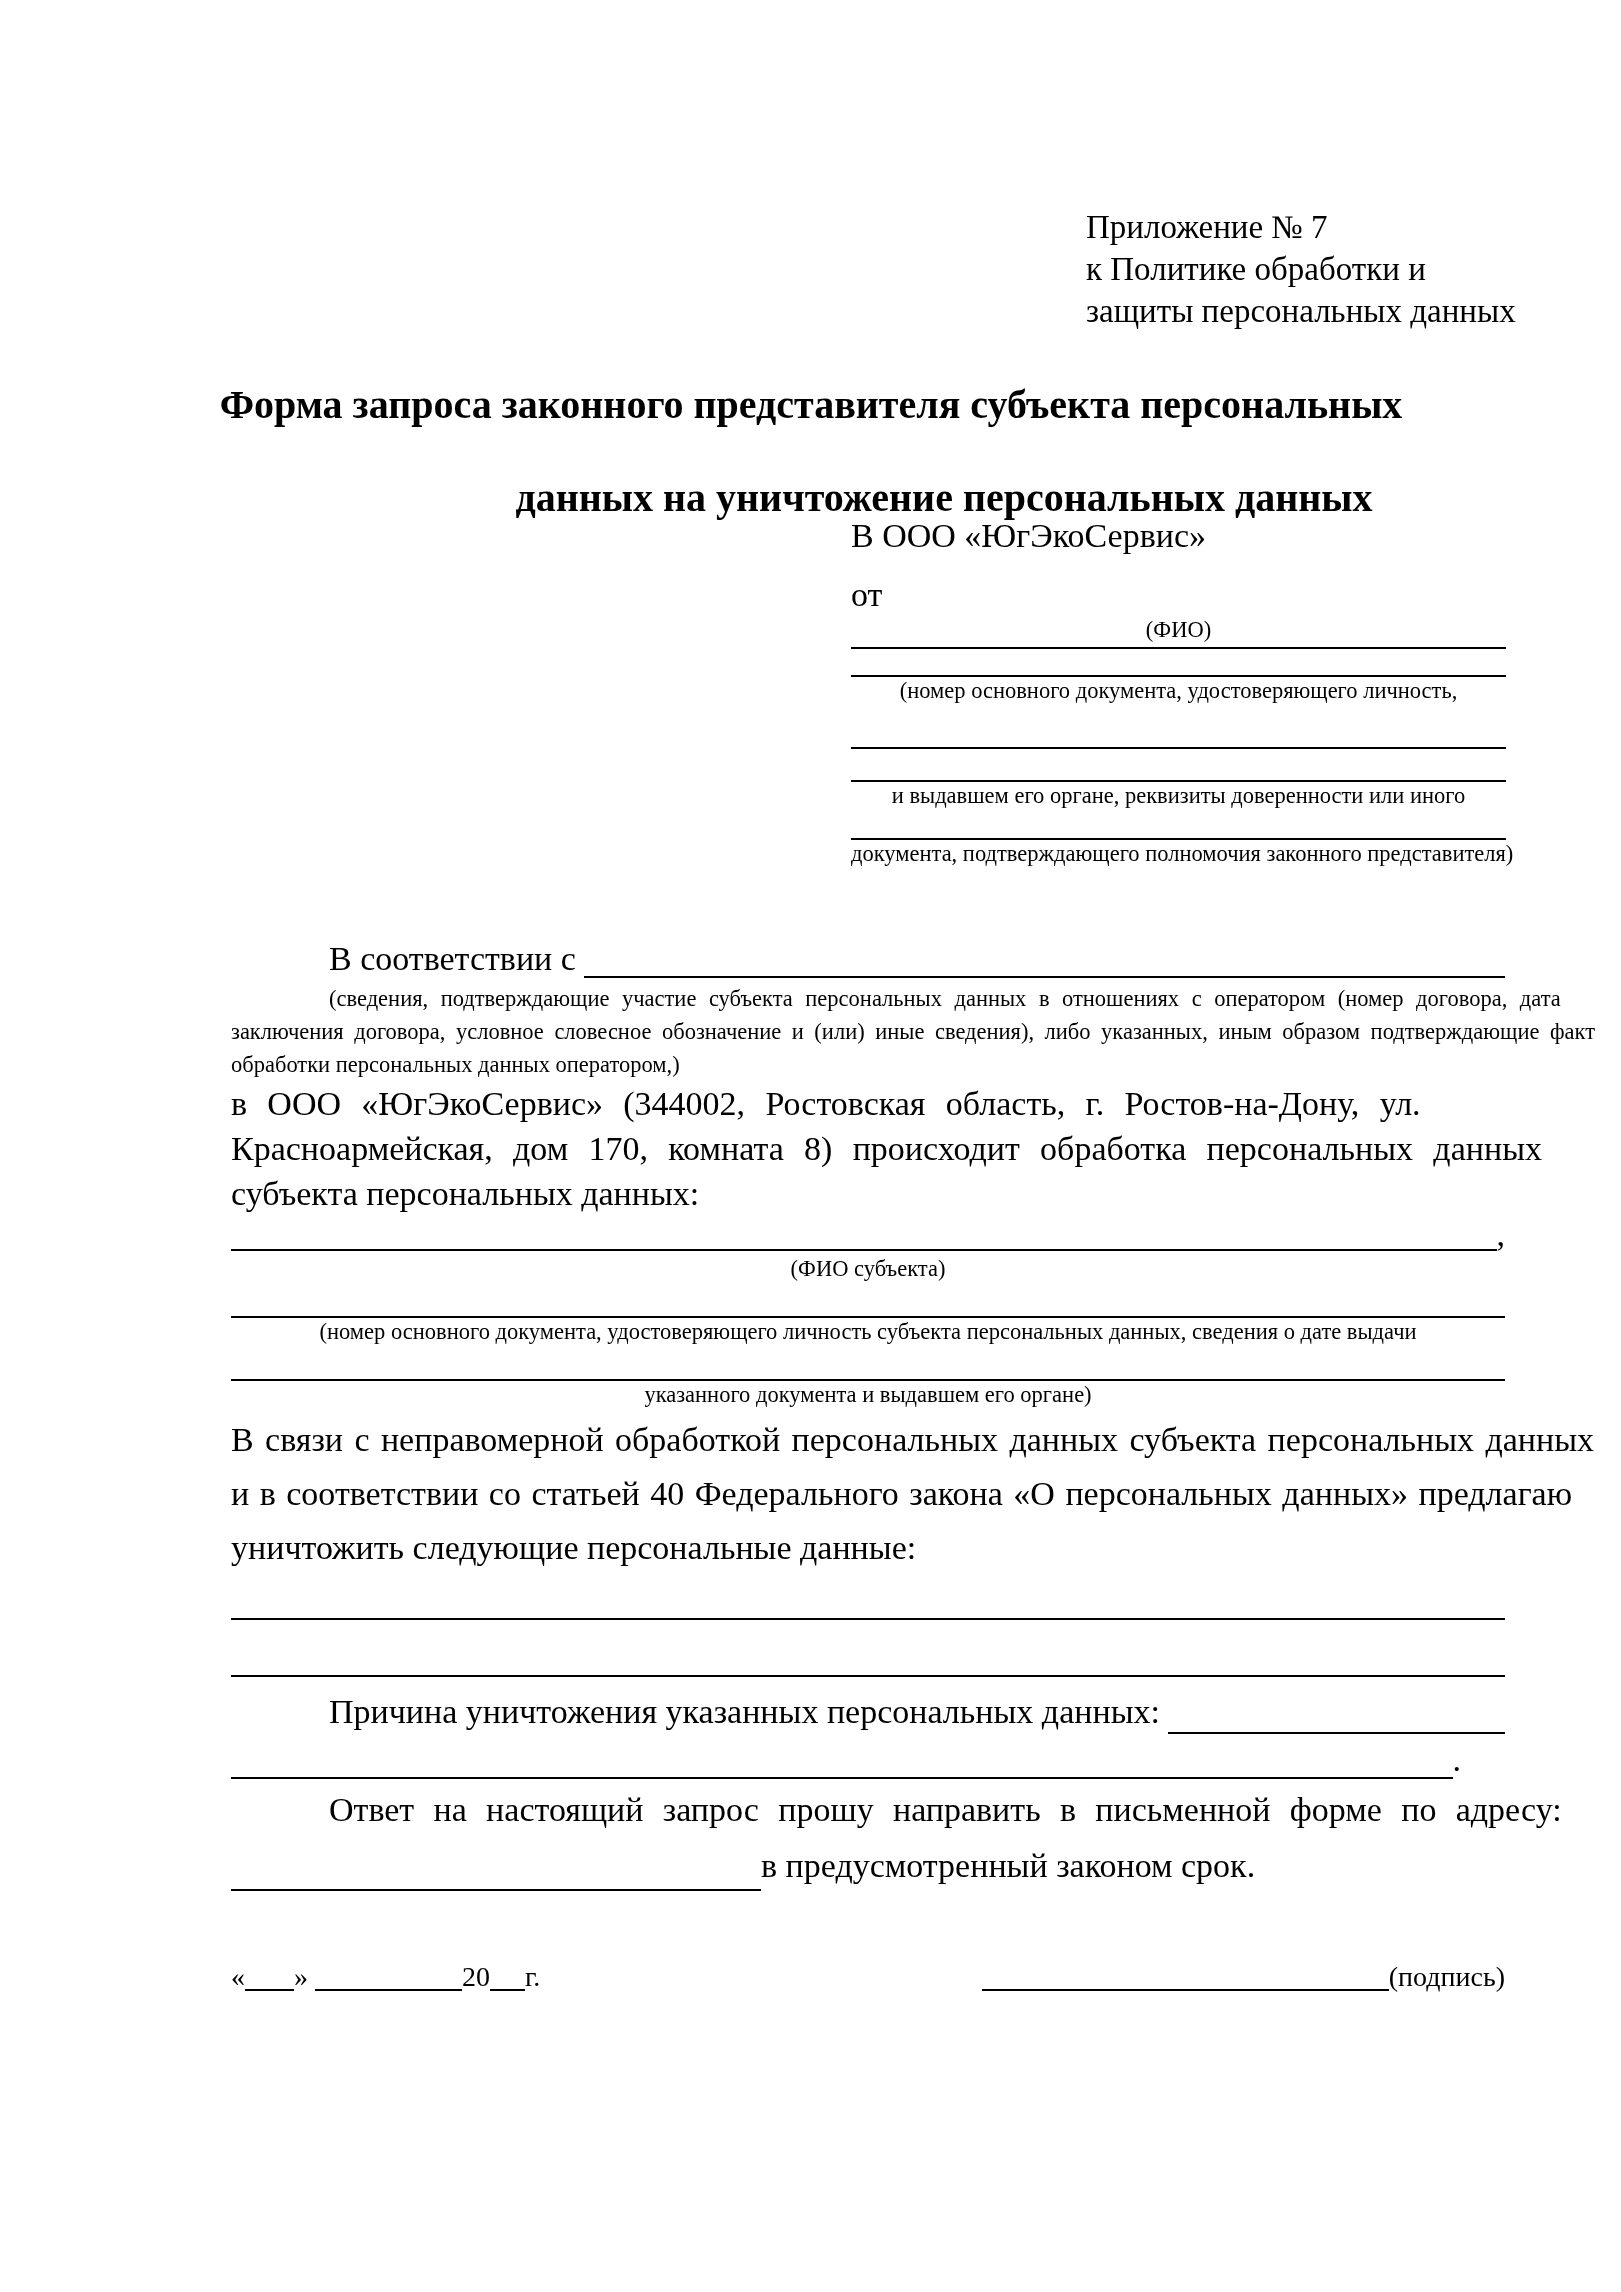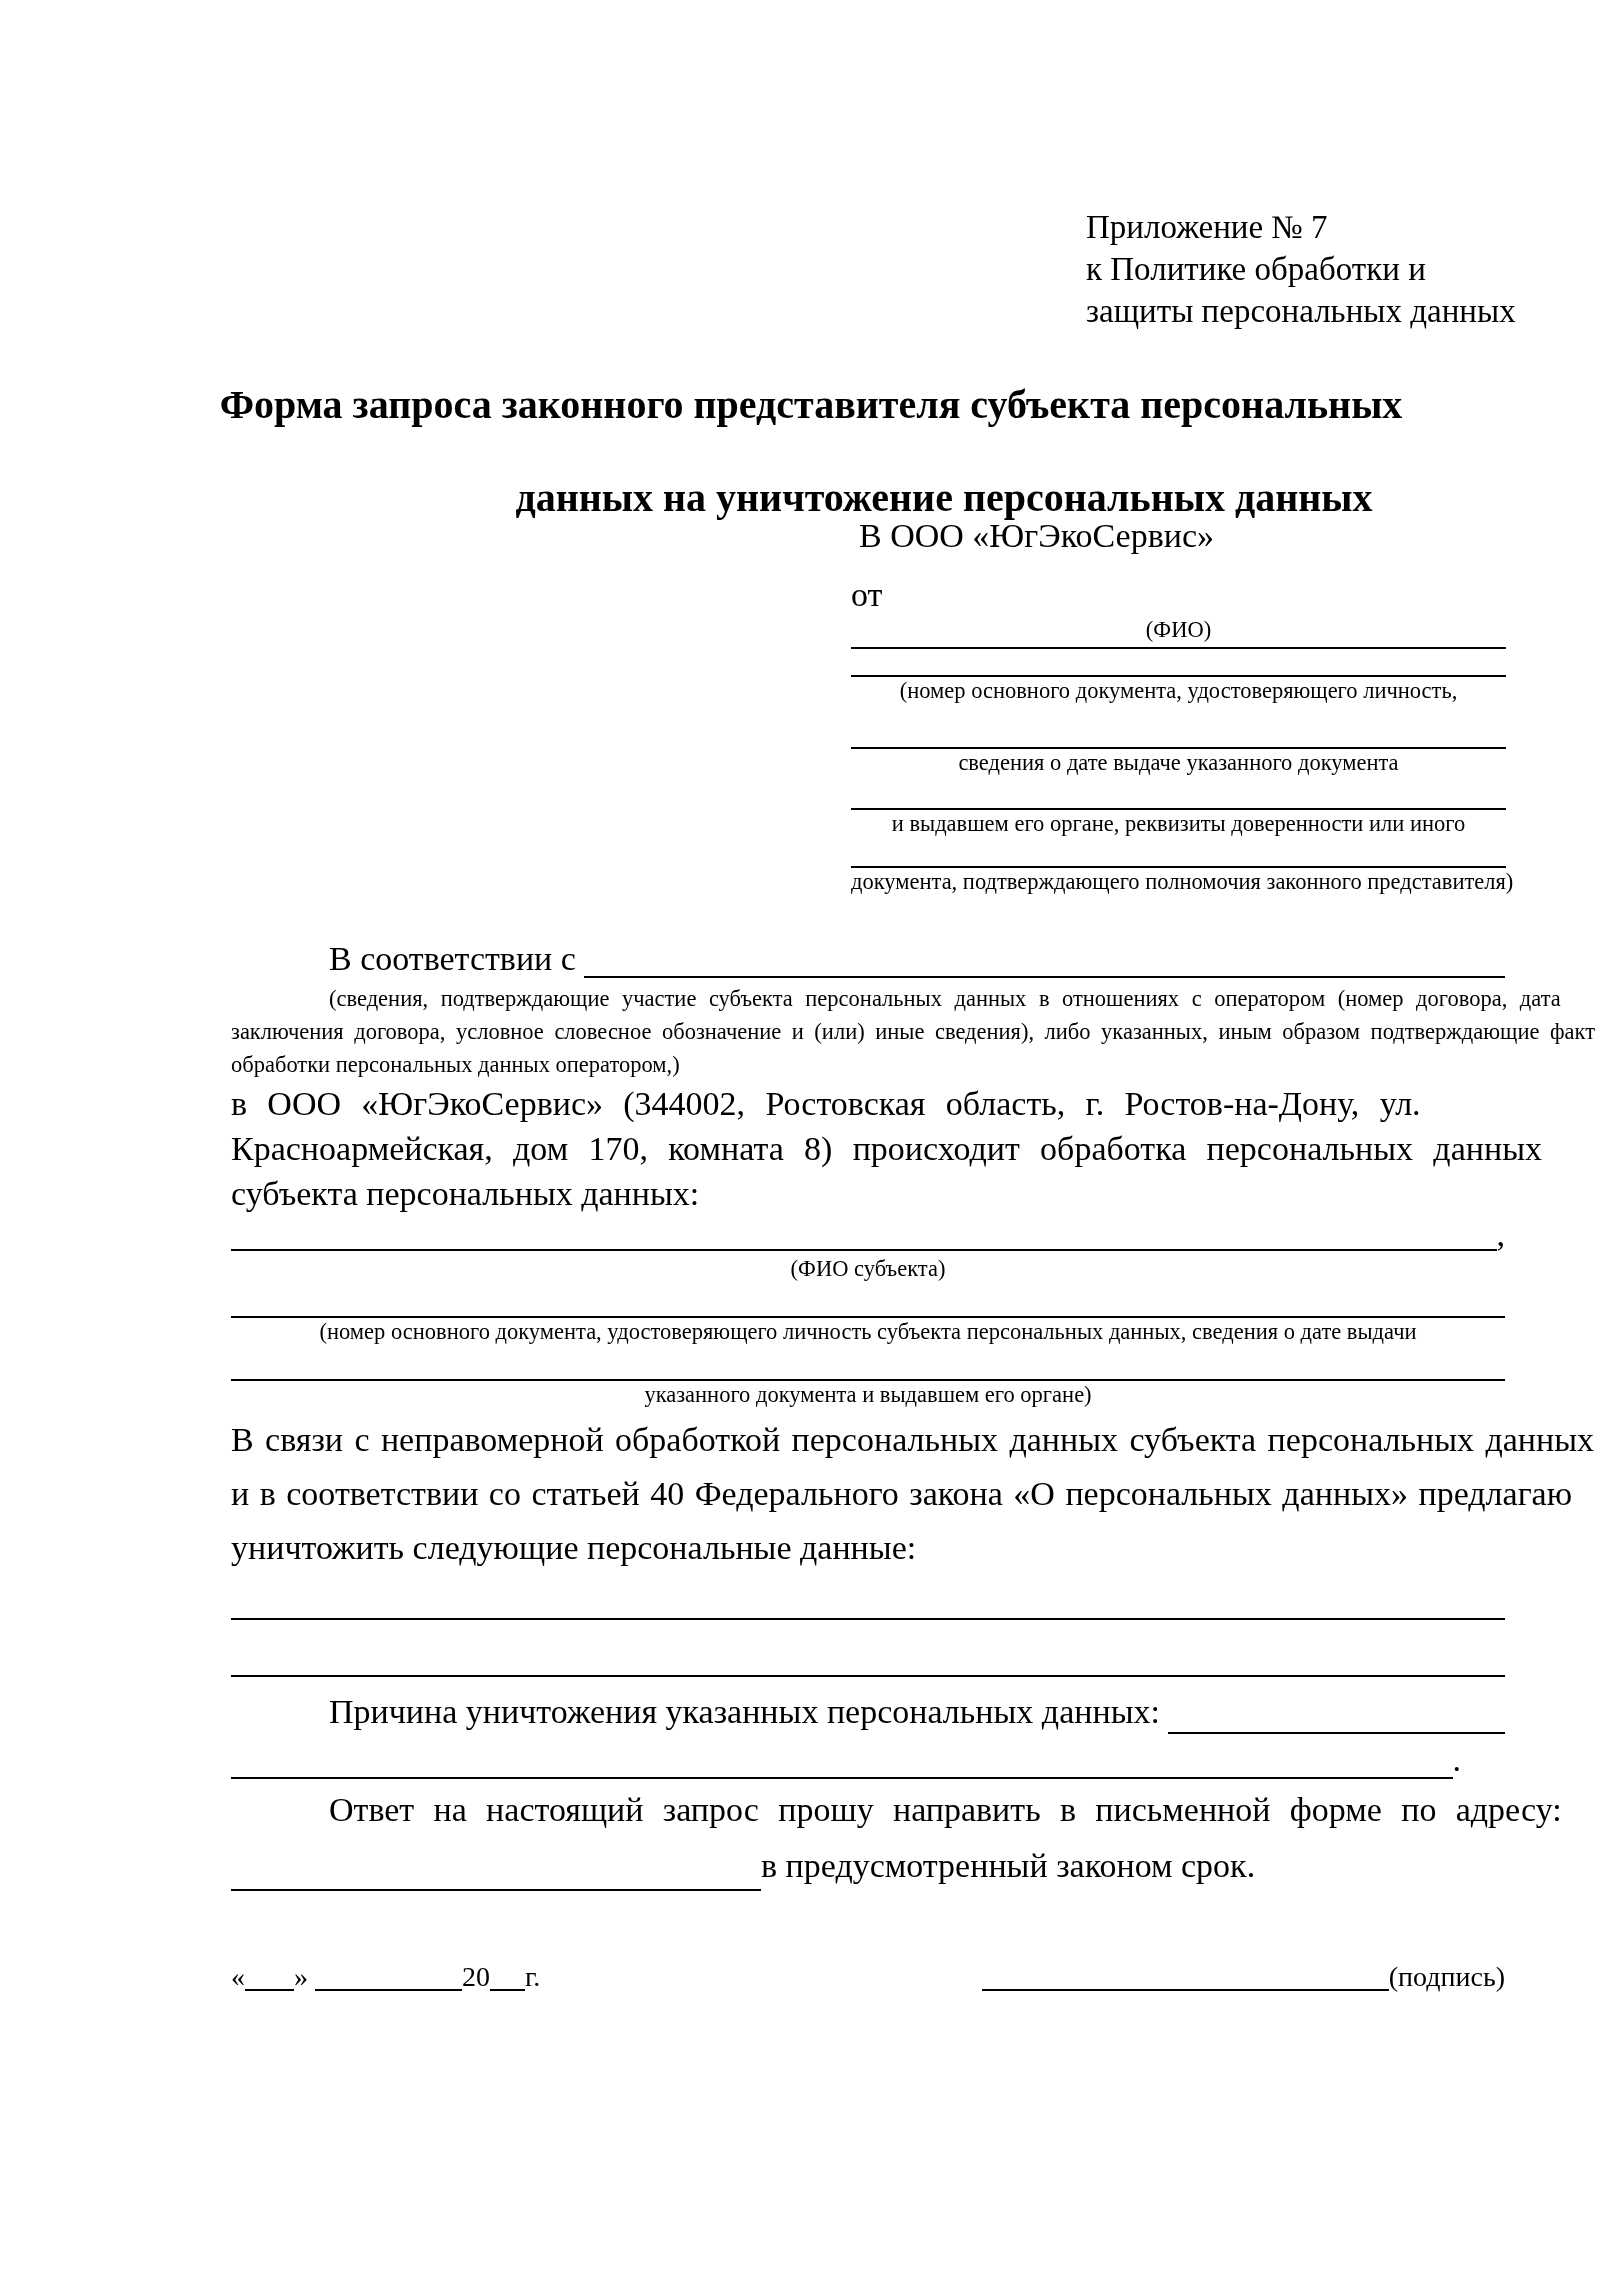--- a/index.html
+++ b/index.html
@@ -21,21 +21,21 @@
   .nw{white-space:nowrap;}
   
   .annex{position:absolute;left:1086px;top:206px;width:437px;font-size:33px;line-height:42px;}
   .annex .ib{width:320px;}
   
   .title{position:absolute;left:231px;top:382px;width:1274px;text-align:center;font-weight:bold;font-size:40px;line-height:46px;}
   .title .t1{display:block;transform:translateX(-57px);white-space:nowrap;}
   .title .t2{display:block;transform:translateX(76px);white-space:nowrap;margin-top:47px;}
   
   .addr{position:absolute;left:851px;top:514px;width:655px;font-size:34px;}
-  .addr .to{line-height:43px;margin-bottom:17.6px;margin-left:8px;}
+  .addr .to{line-height:43px;margin-bottom:17.6px;}
   .addr .from-row{height:41px;line-height:39px;}
   .cap{font-size:22.5px;line-height:28px;text-align:center;white-space:nowrap;}
   .b1{height:31px;} .b2{height:42px;} .b3{height:31px;} .b4{height:28px;}
   
   .main{position:absolute;left:231px;top:937px;width:1274px;font-size:34px;}
   .row-acc{height:45px;line-height:43px;padding-left:98px;display:flex;}
   .note-line{font-size:22.5px;line-height:33px;height:33px;white-space:nowrap;}
   .note-ind{padding-left:98px;}
   .op-line{line-height:45px;height:45px;white-space:nowrap;}
   .row-comma{height:39px;line-height:37px;display:flex;}
@@ -73,21 +73,20 @@
     <div class="to">В ООО «ЮгЭкоСервис»</div>
     <div class="row from-row">
       <span>от</span>
       <span>&nbsp;</span>
       <span class="fill"></span>
     </div>
     <div class="cap">(ФИО)</div>
     <div class="uline b1"></div>
     <div class="cap">(номер основного документа, удостоверяющего личность,</div>
     <div class="uline b2"></div>
-    <div class="cap">сведения о дате выдаче указанного документа</div>
     <div class="uline b3"></div>
     <div class="cap">и выдавшем его органе, реквизиты доверенности или иного</div>
     <div class="uline b4"></div>
     <div class="cap">документа, подтверждающего полномочия законного представителя)</div>
   </div>
 
   <div class="main">
 
     <div class="row-acc">
       <span class="nw">В соответствии с</span>

